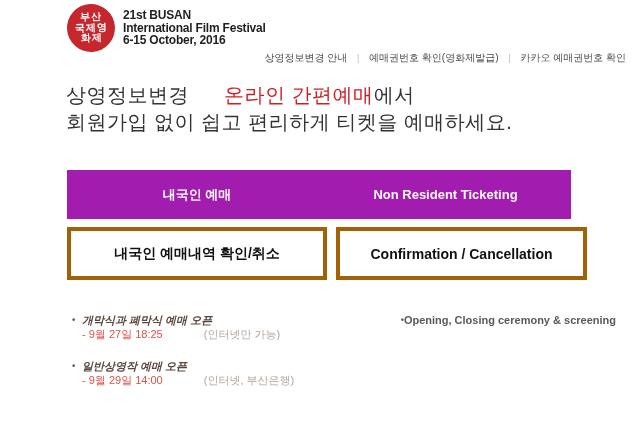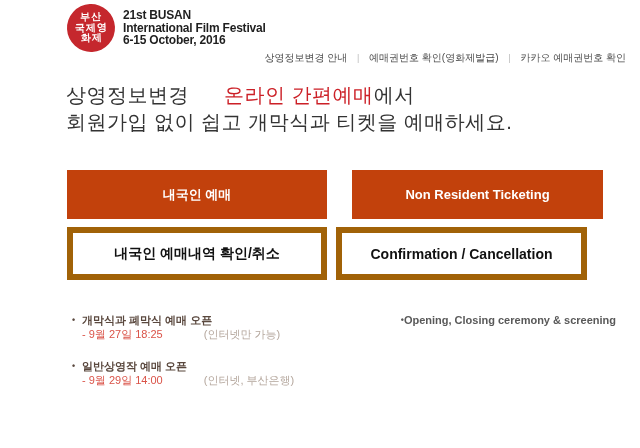--- a/index.html
+++ b/index.html
@@ -39,39 +39,39 @@
     font-size: 20px; line-height: 27px; color: #333333;
     letter-spacing: 0.5px; white-space: nowrap;
   }
   .hero .hl { color: #cc2027; margin-left: 29px; }
 
   
   .btn {
     position: absolute; display: flex; align-items: center; justify-content: center;
     text-align: center; cursor: pointer; font-weight: bold;
   }
-  .btn-red { background: #c2410c; color: #ffffff; font-size: 13px; }
+  .btn-red { background: #a21caf; color: #ffffff; font-size: 13px; }
   .btn-white {
     background: #ffffff; color: #111111; font-size: 14px;
-    border: 6px solid #a16207;
+    border: 4px solid #a16207;
   }
   .btn-dom   { left: 67px;  top: 170px; width: 260px; height: 49px; }
-  .btn-nonres{ left: 352px; top: 170px; width: 251px; height: 49px; }
+  .btn-nonres{ left: 320px; top: 170px; width: 251px; height: 49px; }
   .btn-domcf { left: 67px;  top: 227px; width: 260px; height: 53px; }
   .btn-nrcf  { left: 336px; top: 227px; width: 251px; height: 53px; }
 
   
   .info-col { position: absolute; top: 314px; }
   .info-kr { left: 72px; width: 250px; }
   .info-en { left: 336px; width: 280px; }
 
   .info-item + .info-item { margin-top: 20px; }
 
   .it-title { font-weight: bold; font-size: 11px; line-height: 13px; white-space: nowrap; }
-  .info-kr .it-title { color: #5a483e; }
+  .info-kr .it-title { color: #5a483e; font-style: italic; }
   .info-en .it-title { color: #595959; text-align: right; }
   .blt { display: inline-block; width: 10px; font-size: 9px; vertical-align: 1px; }
 
   .it-sub { padding-left: 10px; font-size: 11px; line-height: 12px; margin-top: 1px; white-space: nowrap; }
   .info-kr .kr-date { color: #da5348; }
   .info-kr .kr-note { color: #b4a69c; padding-left: 38px; }
   .info-en .it-sub { color: #a9a9a9; font-size: 10.5px; line-height: 11.5px; }
   .info-en .ind1 { padding-left: 22px; }
   .info-en .ind2 { padding-left: 28px; }
 </style>
@@ -96,21 +96,21 @@
   <div class="topnav">
     <span class="nav-link">상영정보변경 안내</span>
     <span class="sep">|</span>
     <span class="nav-link">예매권번호 확인(영화제발급)</span>
     <span class="sep">|</span>
     <span class="nav-link">카카오 예매권번호 확인</span>
   </div>
 
   <div class="hero">
     <div><span>상영정보변경 </span><span class="hl">온라인 간편예매</span><span>에서</span></div>
-    <div>회원가입 없이 쉽고 개막식과 티켓을 예매하세요.</div>
+    <div>회원가입 없이 쉽고 편리하게 티켓을 예매하세요.</div>
   </div>
 
   <div class="btn btn-red btn-dom">내국인 예매</div>
   <div class="btn btn-red btn-nonres">Non Resident Ticketing</div>
   <div class="btn btn-white btn-domcf">내국인 예매내역 확인/취소</div>
   <div class="btn btn-white btn-nrcf">Confirmation / Cancellation</div>
 
   <div class="info-col info-kr">
     <div class="info-item">
       <div class="it-title"><span class="blt">•</span><span>개막식과 폐막식 예매 오픈</span></div>

